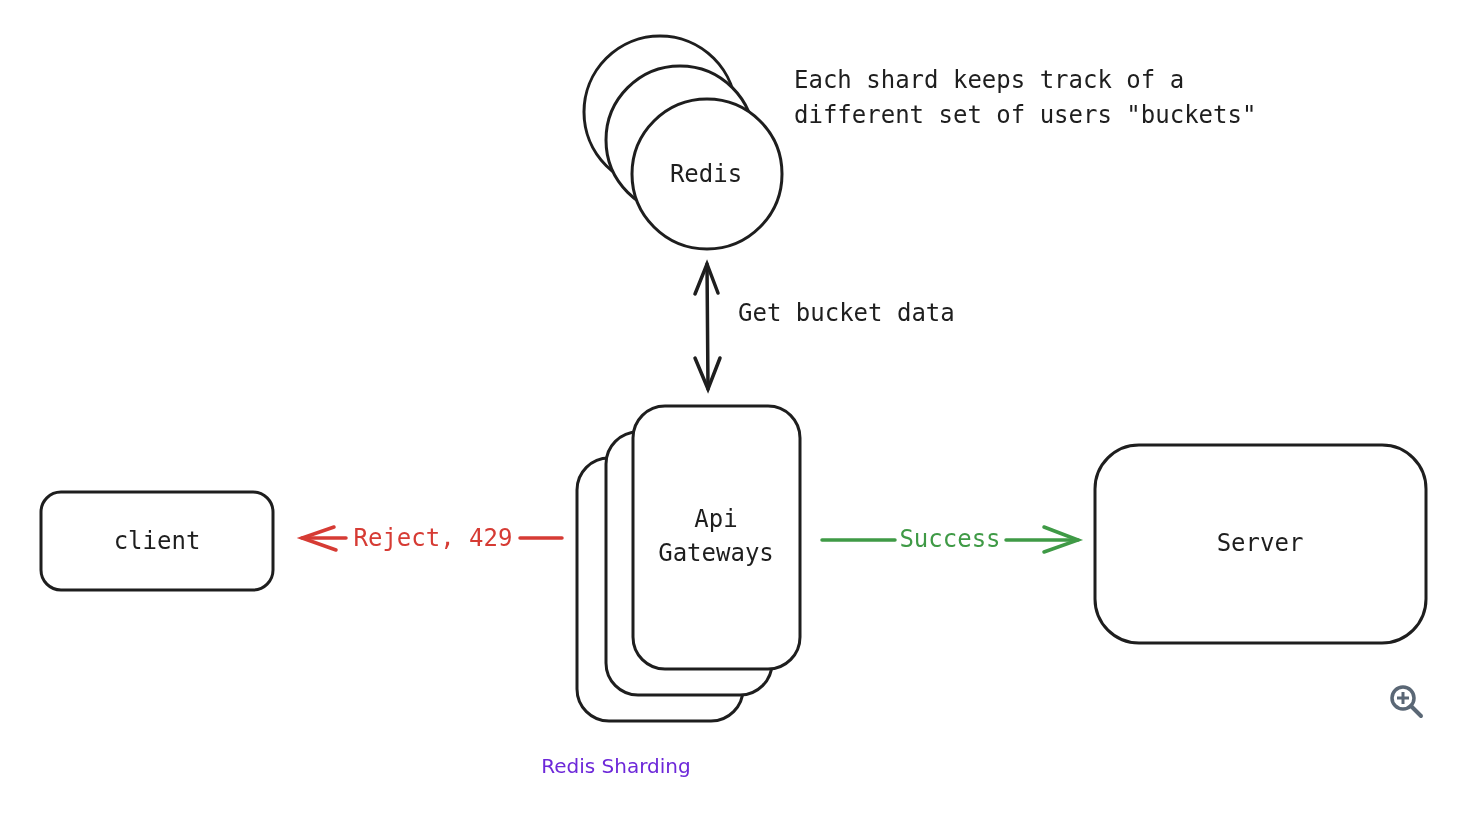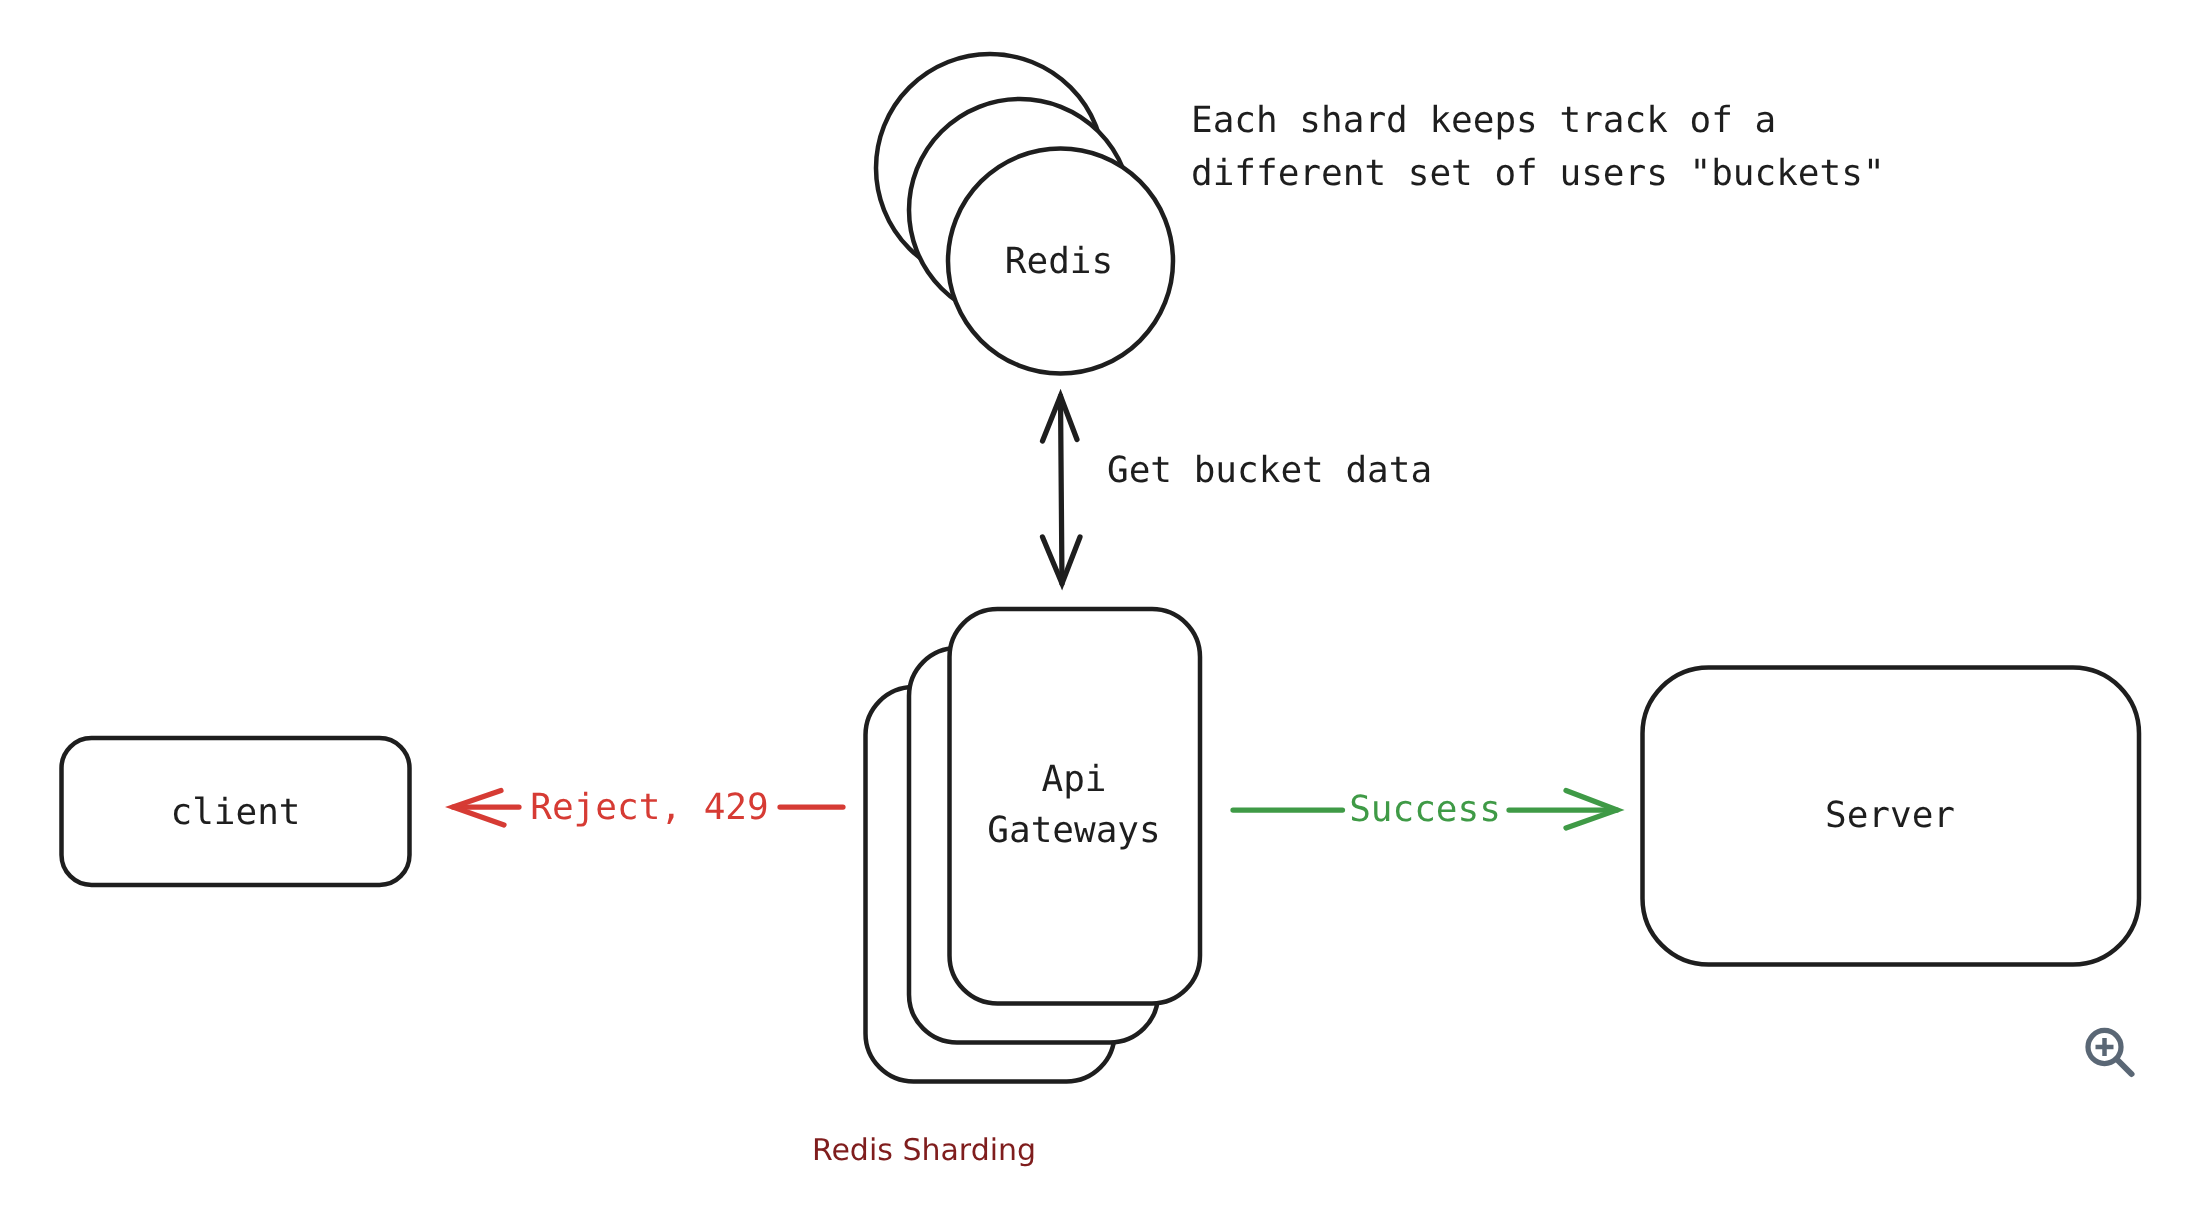--- a/index.html
+++ b/index.html
@@ -1,20 +1,20 @@
 <!DOCTYPE html>
 <html><head>
 <meta charset="utf-8">
 <style>
   html, body { margin: 0; padding: 0; background: #ffffff; }
   body { width: 1468px; height: 820px; position: relative; overflow: hidden; }
   #canvas { position: absolute; left: 0; top: 0; }
   .hand { font-family: "DejaVu Sans Mono", "Liberation Mono", monospace; fill: #1e1e1e; }
   .caption { position: absolute; left: 0; width: 1234px; top: 754px; text-align: center;
-    font-family: "DejaVu Sans", "Liberation Sans", sans-serif; font-size: 20px; color: #7f1d1d; }
+    font-family: "DejaVu Sans", "Liberation Sans", sans-serif; font-size: 20px; color: #6d28d9; }
   .caption span { display: inline-block; transform: translateX(-1px); }
   .zoom-btn { position: absolute; left: 1384px; top: 680px; width: 44px; height: 44px; cursor: pointer; }
 </style>
 </head>
 <body>
 
 <svg id="canvas" width="1468" height="820" viewBox="0 0 1468 820">
 
   <g fill="#ffffff" stroke="#1e1e1e" stroke-width="3">
     <circle cx="660" cy="112" r="76"></circle>

